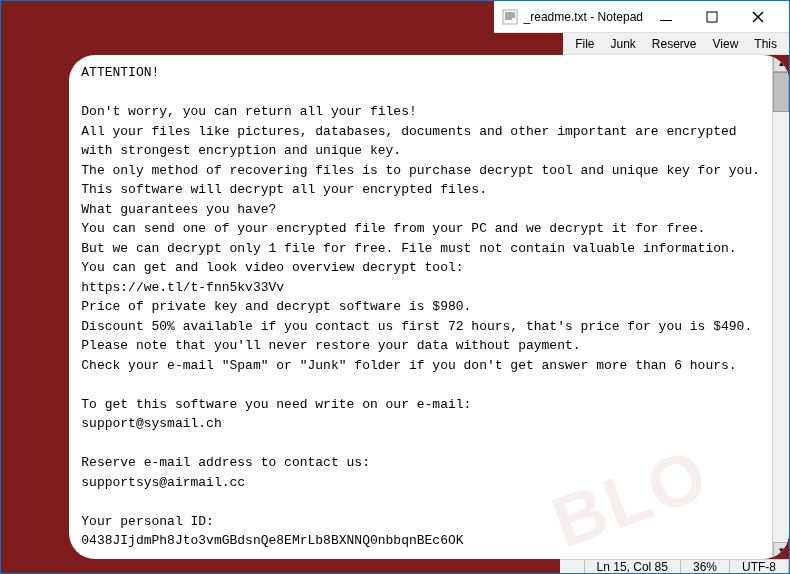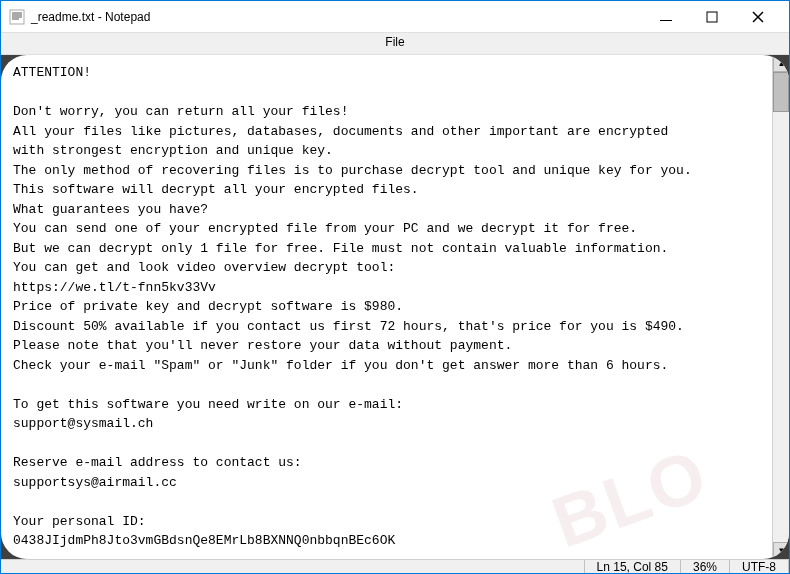--- a/index.html
+++ b/index.html
@@ -13,24 +13,25 @@
       height: 574px;
       background: #c0c0c0;
       font-family: 'Segoe UI', Arial, sans-serif;
       font-size: 12px;
       overflow: hidden;
     }
 
     .window {
       width: 790px;
       height: 574px;
-      background: #404040;
+      background: #7f1d1d;
       border: 1px solid #0078d7;
       display: flex;
       flex-direction: column;
+      align-items: flex-end;
     }
 
     .title-bar {
       background: #ffffff;
       height: 32px;
       display: flex;
       align-items: center;
       padding: 0 8px;
       border-bottom: 1px solid #e0e0e0;
       flex-shrink: 0;
@@ -74,21 +75,20 @@
     }
 
     .menu-bar {
       height: 22px;
       display: flex;
       align-items: center;
       padding: 0 4px;
       border-bottom: 1px solid #e0e0e0;
       flex-shrink: 0;
       background: #f0f0f0;
-      flex-direction: column;
     }
 
     .menu-item {
       padding: 2px 8px;
       font-size: 12px;
       cursor: pointer;
       color: #000;
     }
 
     .content-area {

